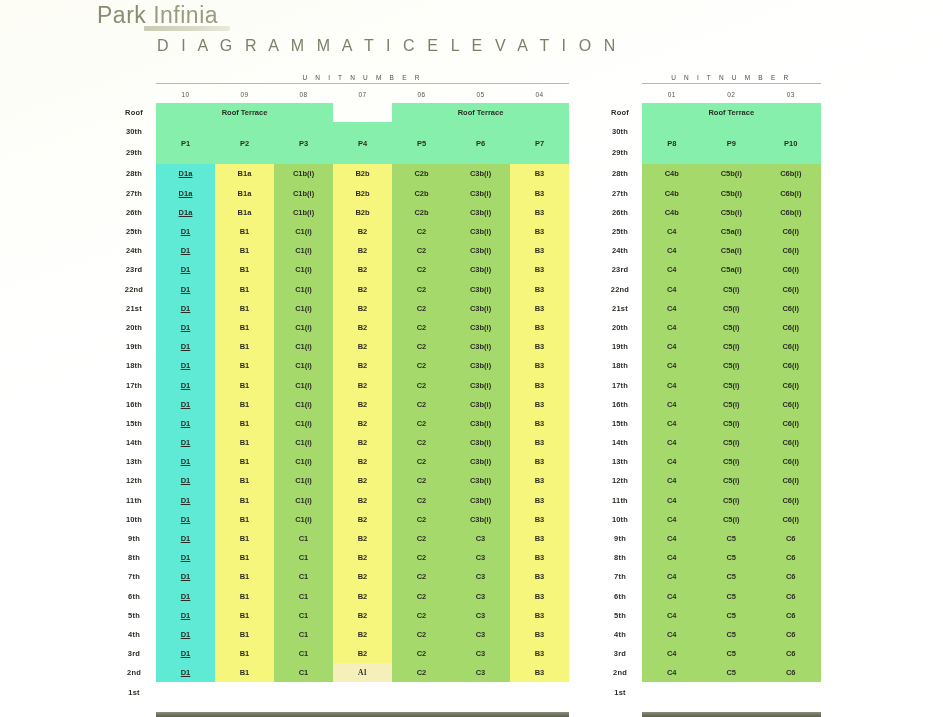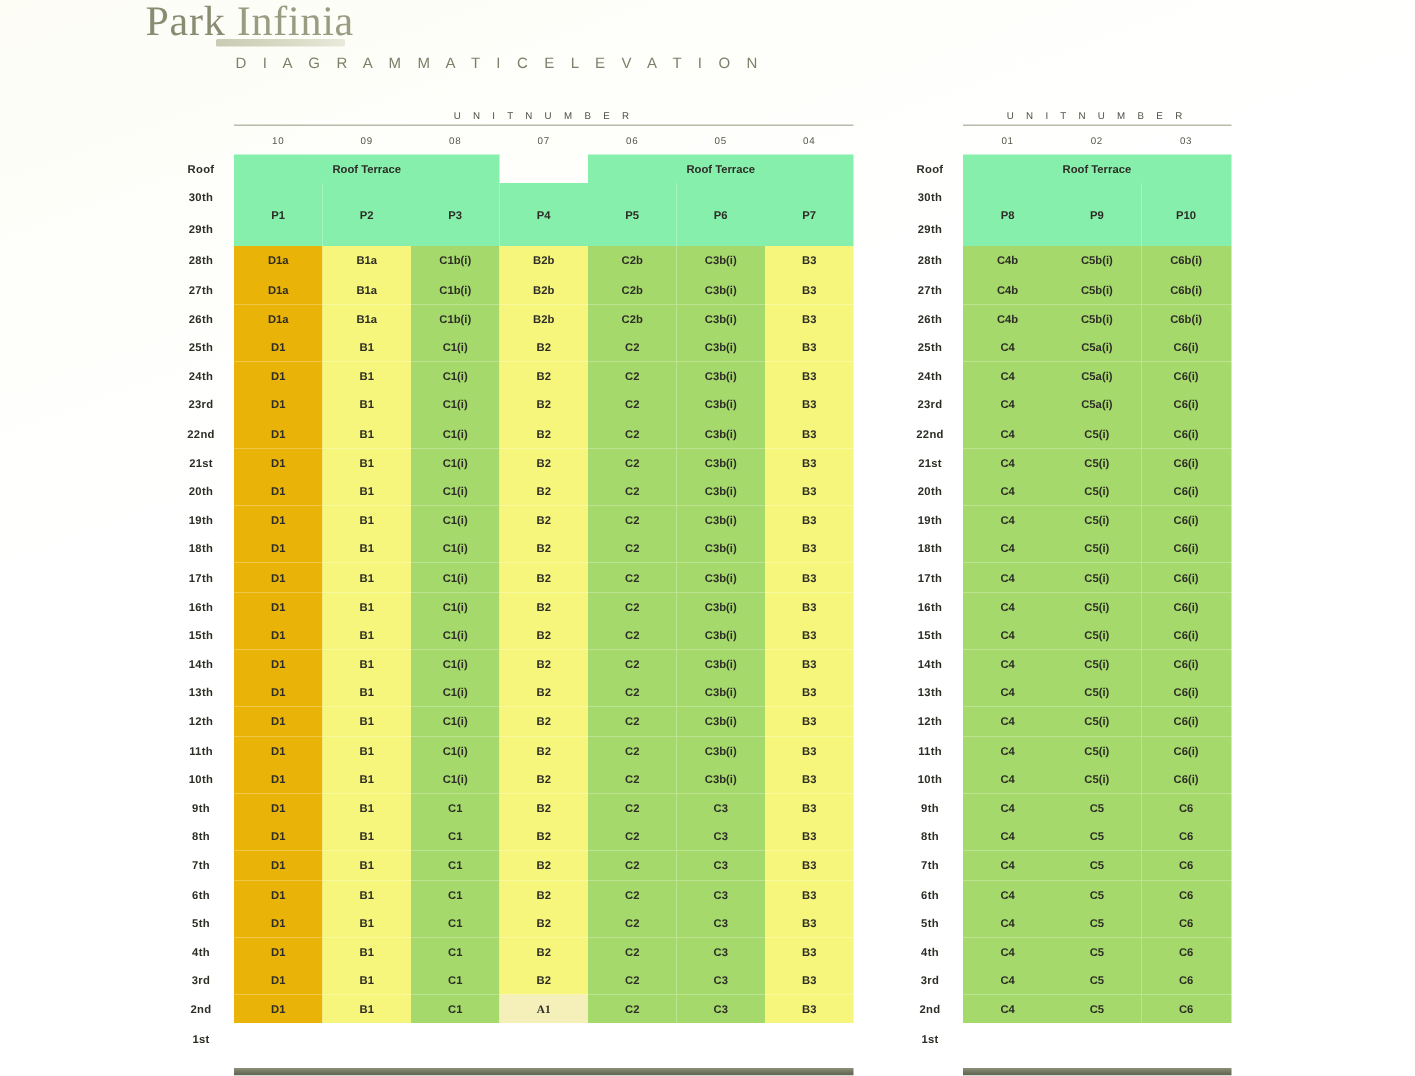--- a/index.html
+++ b/index.html
@@ -17,22 +17,22 @@
     position: relative;
   }
 
   
   .brand {
     position: absolute;
     left: 97px;
     top: 2px;
   }
   .brand-title {
-    font-family: Liberation Serif, serif;
-    font-size: 28px;
+    font-family: Liberation Sans, sans-serif;
+    font-size: 23px;
     letter-spacing: 0.5px;
     color: #8a8c72;
     font-weight: 400;
     line-height: 26px;
     white-space: nowrap;
   }
   .brand-title .soft { color: #9a9c82; }
   .brand-sub {
     margin-top: -2px;
     margin-left: 47px;
@@ -40,21 +40,21 @@
     height: 5px;
     background: linear-gradient(90deg, #b9ba9d 0%, #cfd0b6 60%, #e3e3d2 100%);
     opacity: .75;
     border-radius: 1px;
   }
 
   .doc-subtitle {
     position: absolute;
     left: 157px;
     top: 37px;
-    font-size: 10px;
+    font-size: 16px;
     letter-spacing: 4.1px;
     color: #7d7f68;
   }
 
   
   .block {
     position: absolute;
     top: 74px;
   }
   .block.left  { left: 112px; }
@@ -106,21 +106,21 @@
     font-size: 6.5px;
     font-weight: normal;
     color: #55564a;
     height: 18px;
     letter-spacing: .5px;
   }
 
   
   .c-brown  { background: #86efac; color: #231f10; }
   .c-blank  { background: transparent; }
-  .c-teal   { background: #eab308; }
+  .c-teal   { background: #5eead4; text-decoration: underline; }
   .c-yellow { background: #f6f57c; }
   .c-green  { background: #a6d96c; }
   .c-cream  { background: #f5f0ba; font-family: Liberation Serif, serif; }
 
   td.cell {
     border-top: 1px solid #ffffff;
     border-bottom: 1px solid #ffffff;
     border-left: 1px solid #ffffff;
     border-right: 1px solid #ffffff;
     box-sizing: border-box;

